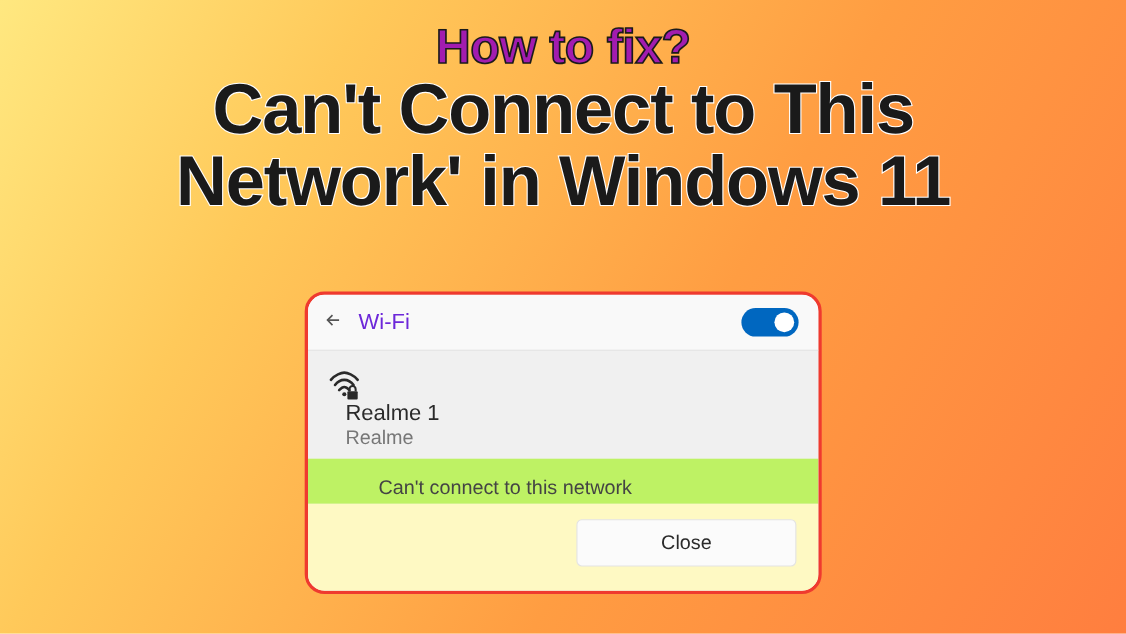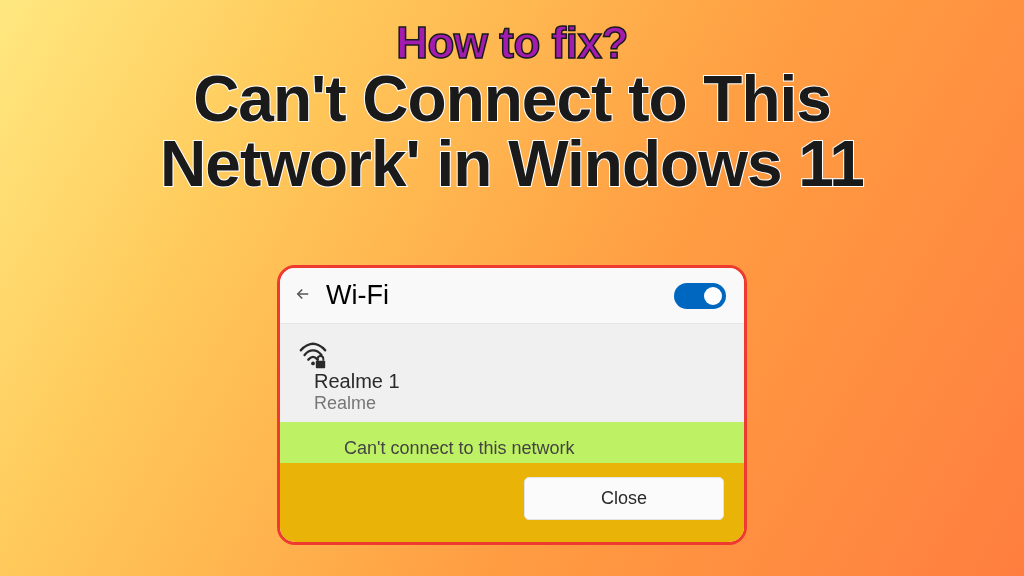--- a/index.html
+++ b/index.html
@@ -56,22 +56,22 @@
       align-items: center;
       gap: 14px;
     }
     .back-arrow {
       font-size: 20px;
       color: #555;
       cursor: pointer;
       line-height: 1;
     }
     .panel-title {
-      font-size: 27px;
-      color: #000000;
+      font-size: 20px;
+      color: #6d28d9;
       font-weight: 400;
     }
     .toggle {
       width: 52px;
       height: 26px;
       background: #0067c0;
       border-radius: 13px;
       position: relative;
       cursor: pointer;
     }
@@ -112,21 +112,21 @@
     .error-msg {
       padding: 16px 18px 4px 64px;
       font-size: 18px;
       color: #444;
       background: #bef264;
     }
     .button-row {
       display: flex;
       justify-content: flex-end;
       padding: 14px 20px 22px 20px;
-      background: #eab308;
+      background: #fef9c3;
     }
     .close-btn {
       width: 200px;
       padding: 10px 0;
       background: #fbfbfb;
       border: 1px solid #e3e3e3;
       border-radius: 5px;
       font-size: 18px;
       color: #2a2a2a;
       text-align: center;

